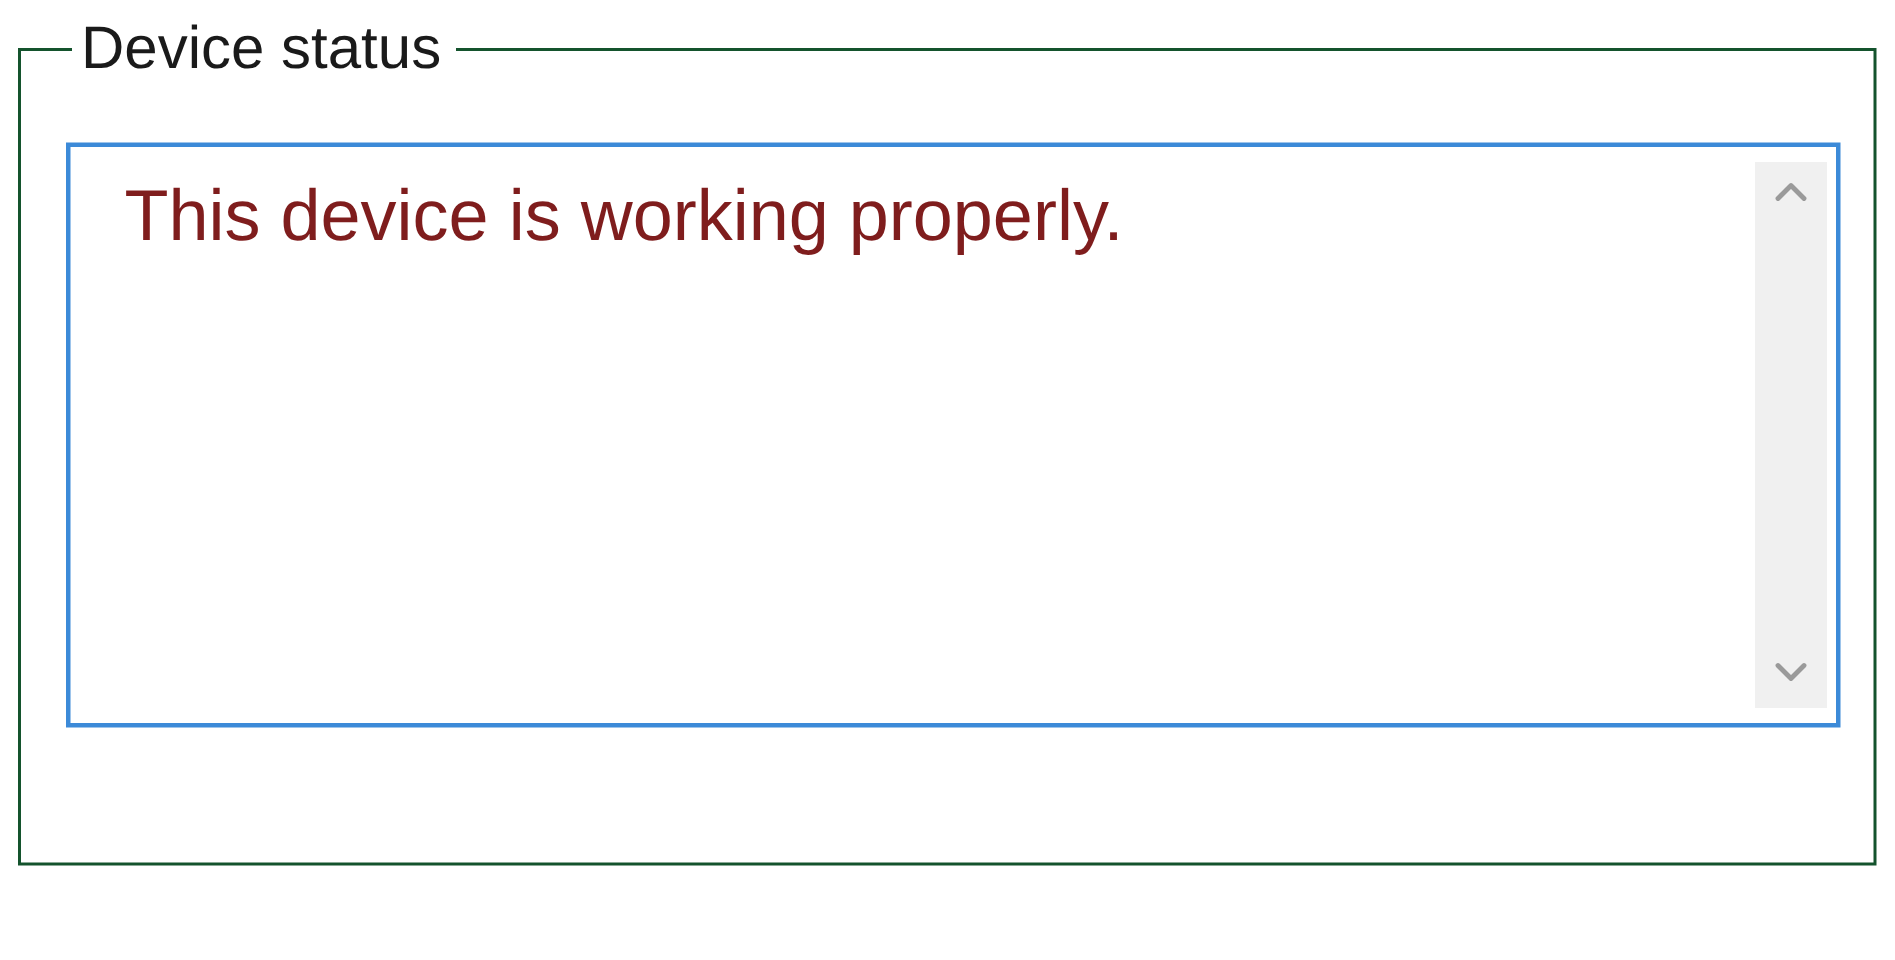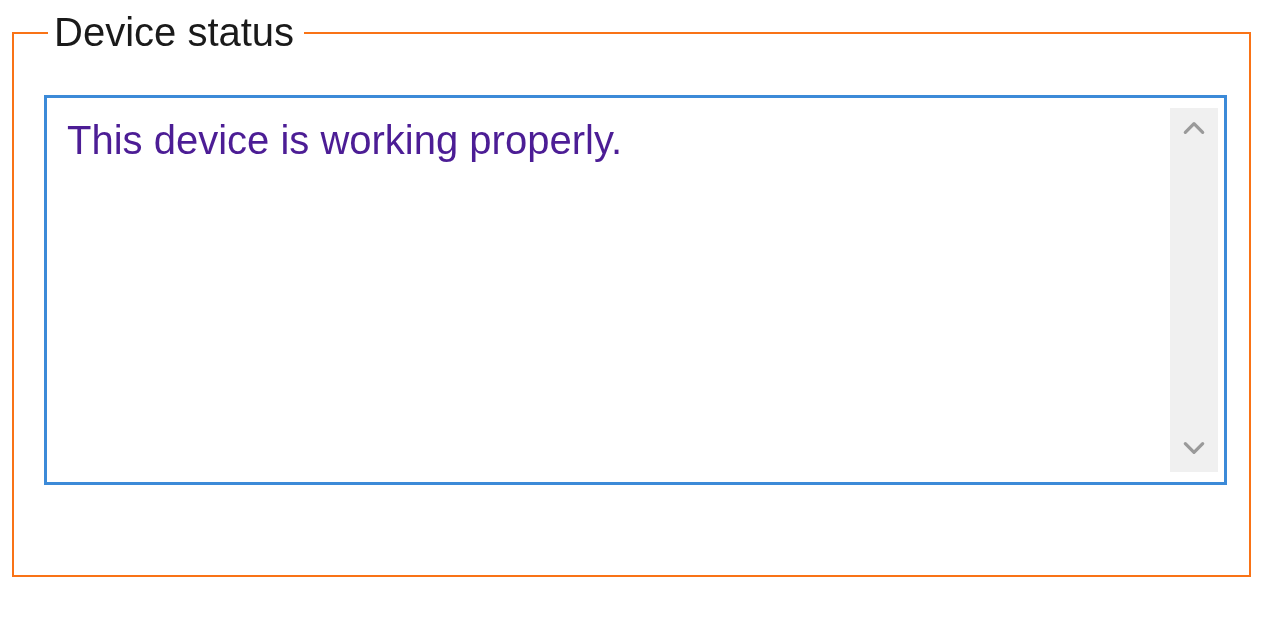--- a/index.html
+++ b/index.html
@@ -8,44 +8,44 @@
       padding: 0;
     }
     body {
       font-family: "Segoe UI", Tahoma, Geneva, sans-serif;
       background: #ffffff;
       width: 1263px;
       height: 640px;
       padding: 10px 12px;
     }
     fieldset.device-status-group {
-      border: 2px solid #f97316;
+      border: 2px solid #14532d;
       padding: 30px 22px 90px 30px;
       position: relative;
     }
     legend.device-status-legend {
       font-size: 40px;
       font-weight: 400;
       color: #1a1a1a;
       padding: 0 10px 0 6px;
       margin-left: 4px;
     }
     .status-box {
       border: 3px solid #3c8ad8;
       width: 100%;
       height: 390px;
       display: flex;
       background: #ffffff;
       margin-top: 10px;
     }
     .status-text-area {
       flex: 1;
-      padding: 18px 20px;
-      font-size: 40px;
-      color: #4c1d95;
+      padding: 18px 36px;
+      font-size: 48px;
+      color: #7f1d1d;
       overflow: hidden;
       line-height: 1.2;
     }
     .scrollbar {
       width: 48px;
       background: #f0f0f0;
       display: flex;
       flex-direction: column;
       justify-content: space-between;
       align-items: center;

